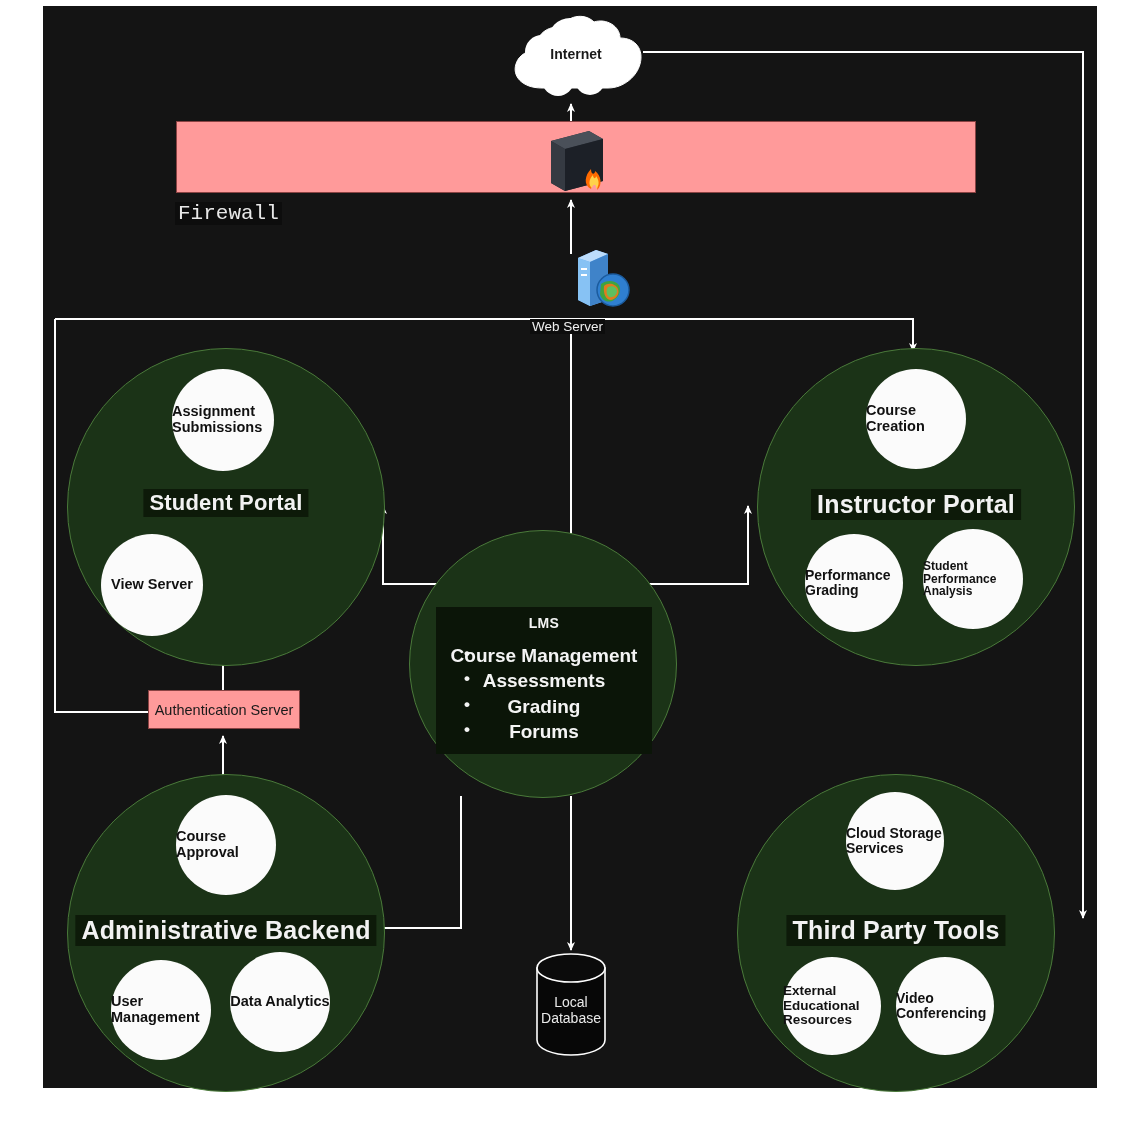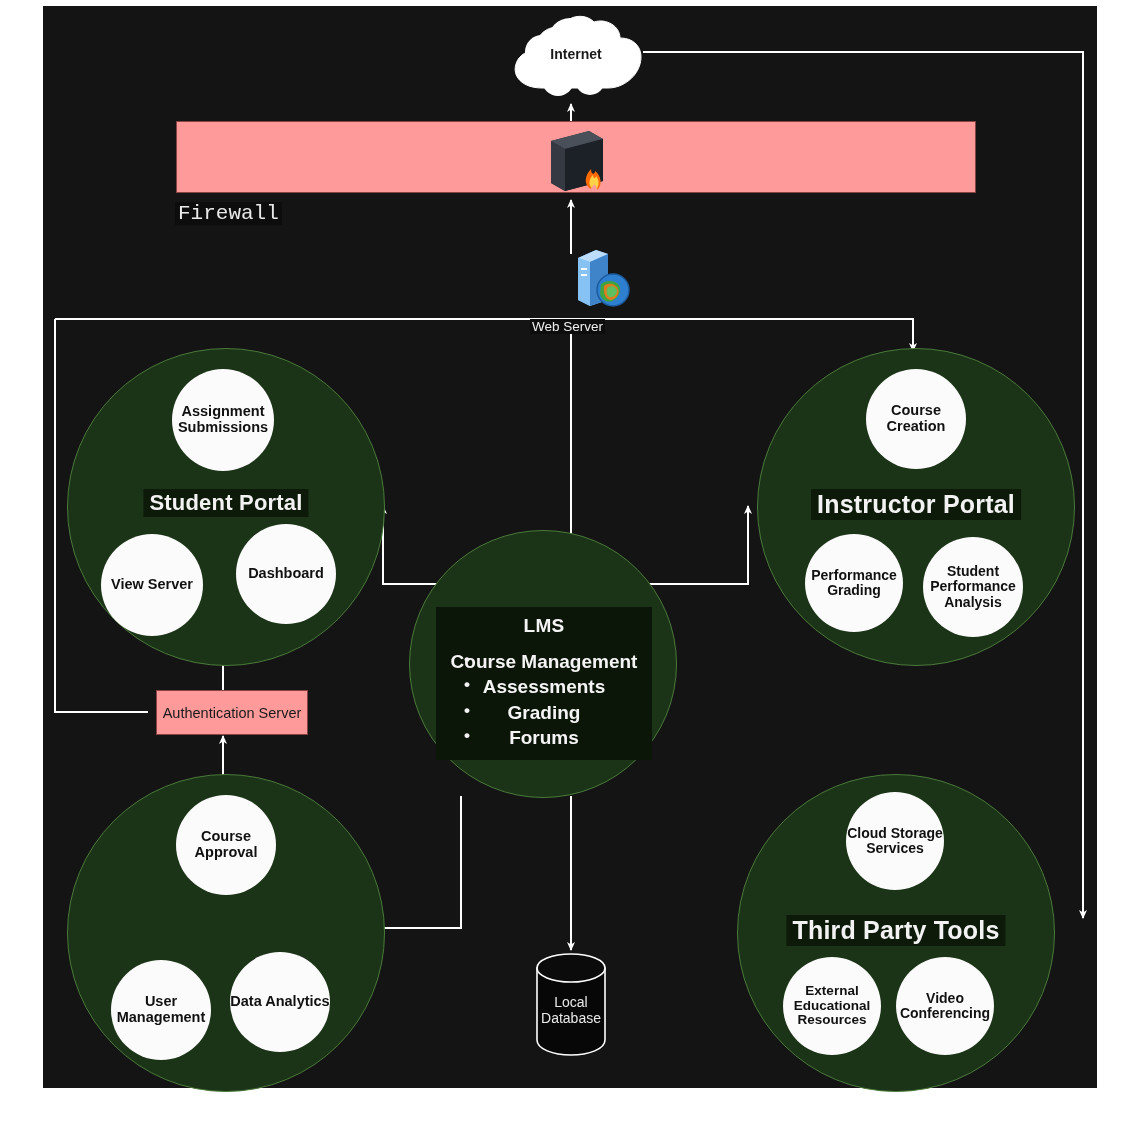--- a/index.html
+++ b/index.html
@@ -6,42 +6,42 @@
   body{width:1124px;height:1122px;font-family:"Liberation Sans",sans-serif;overflow:hidden;}
   #canvas{position:absolute;left:43px;top:6px;width:1054px;height:1082px;background:#141414;}
   .node{position:absolute;box-sizing:border-box;}
 
   
   .zone{border-radius:50%;background:#1b3317;border:1px solid #4a7a3a;}
   .zone-title{position:absolute;left:50%;transform:translateX(-50%);
       background:#0d1a09;color:#f2f2f2;font-weight:bold;white-space:nowrap;
       padding:1px 6px;letter-spacing:.2px;}
   .subcircle{position:absolute;border-radius:50%;background:#fbfbfb;
-      display:flex;align-items:center;justify-content:center;text-align:center;
+      display:flex;align-items:center;justify-content:center;text-align:left;
       color:#111;font-weight:bold;line-height:1.08;box-sizing:border-box;}
 
   
   #firewall-band{background:#ff9a9a;border:1px solid #8a4343;}
   #firewall-label{position:absolute;background:#0d0d0d;color:#e8e8e8;
       font-size:21px;padding:0 3px;white-space:nowrap;}
 
   
   #cloud-label{position:absolute;left:0;top:0;width:100%;height:100%;
       display:flex;align-items:center;justify-content:center;
       color:#1a1a1a;font-size:14px;font-weight:bold;}
 
   
   #auth-server{background:#ff9a9a;border:1px solid #8a4343;
       display:flex;align-items:center;justify-content:center;
       color:#1a1a1a;font-size:14.5px;white-space:nowrap;}
 
   
   #lms-box{position:absolute;background:#0b1508;color:#f4f4f4;
       box-sizing:border-box;padding:8px 10px 10px 10px;}
-  #lms-title{text-align:center;font-size:19px;font-weight:bold;letter-spacing:.3px;}
+  #lms-title{text-align:center;font-size:14px;font-weight:bold;letter-spacing:.3px;}
   #lms-list{list-style:none;margin:12px 0 0 0;padding:0;}
   #lms-list li{position:relative;text-align:center;font-size:19px;font-weight:bold;
       line-height:1.33;padding-left:0;}
   #lms-list li::before{content:"\2022";position:absolute;left:18px;top:0;font-size:17px;}
 
   
   #webserver-label{position:absolute;background:#0d0d0d;color:#efefef;
       font-size:13.5px;white-space:nowrap;padding:0 2px;}
 
   
@@ -142,39 +142,37 @@
   <div id="webserver-label" style="left:487px;top:313px;">Web Server</div>
 
   <div class="node zone" style="left:24px;top:342px;width:318px;height:318px;">
     <div class="zone-title" style="top:140px;font-size:22px;">Student Portal</div>
     <div class="subcircle" style="left:104px;top:20px;width:102px;height:102px;font-size:14.5px;">
       <span>Assignment Submissions</span>
     </div>
     <div class="subcircle" style="left:33px;top:185px;width:102px;height:102px;font-size:14.5px;">
       <span>View Server</span>
     </div>
-    <div class="subcircle" style="left:168px;top:175px;width:100px;height:100px;font-size:14.5px;">
-      <span>Dashboard</span>
-    </div>
   </div>
 
   <div class="node zone" style="left:714px;top:342px;width:318px;height:318px;">
     <div class="zone-title" style="top:140px;font-size:25px;">Instructor Portal</div>
     <div class="subcircle" style="left:108px;top:20px;width:100px;height:100px;font-size:14.5px;">
       <span>Course Creation</span>
     </div>
     <div class="subcircle" style="left:47px;top:185px;width:98px;height:98px;font-size:14px;">
       <span>Performance Grading</span>
     </div>
-    <div class="subcircle" style="left:165px;top:188px;width:100px;height:100px;font-size:14px;">
+    <div class="subcircle" style="left:165px;top:180px;width:100px;height:100px;font-size:12px;">
       <span>Student Performance Analysis</span>
     </div>
   </div>
 
   <div class="node zone" style="left:24px;top:768px;width:318px;height:318px;">
+    <div class="zone-title" style="top:140px;font-size:25px;">Administrative Backend</div>
     <div class="subcircle" style="left:108px;top:20px;width:100px;height:100px;font-size:14.5px;">
       <span>Course Approval</span>
     </div>
     <div class="subcircle" style="left:43px;top:185px;width:100px;height:100px;font-size:14.5px;">
       <span>User Management</span>
     </div>
     <div class="subcircle" style="left:162px;top:177px;width:100px;height:100px;font-size:14.5px;">
       <span>Data Analytics</span>
     </div>
   </div>
@@ -197,21 +195,21 @@
       <div id="lms-title">LMS</div>
       <ul id="lms-list">
         <li>Course Management</li>
         <li>Assessments</li>
         <li>Grading</li>
         <li>Forums</li>
       </ul>
     </div>
   </div>
 
-  <div class="node" id="auth-server" style="left:113px;top:684px;width:152px;height:45px;">
+  <div class="node" id="auth-server" style="left:105px;top:684px;width:152px;height:39px;">
     <span>Authentication Server</span>
   </div>
 
   <div class="node" style="left:484px;top:944px;width:88px;height:108px;">
     <svg width="88" height="108" viewBox="0 0 88 108">
       <path d="M10,18 L10,90 C10,99 26,105 44,105 C62,105 78,99 78,90 L78,18 Z" fill="#070707" stroke="#ffffff" stroke-width="1.6"></path>
       <ellipse cx="44" cy="18" rx="34" ry="14" fill="#0b0b0b" stroke="#ffffff" stroke-width="1.6"></ellipse>
     </svg>
     <div id="db-text" style="top:44px;">
       <div>Local</div>

